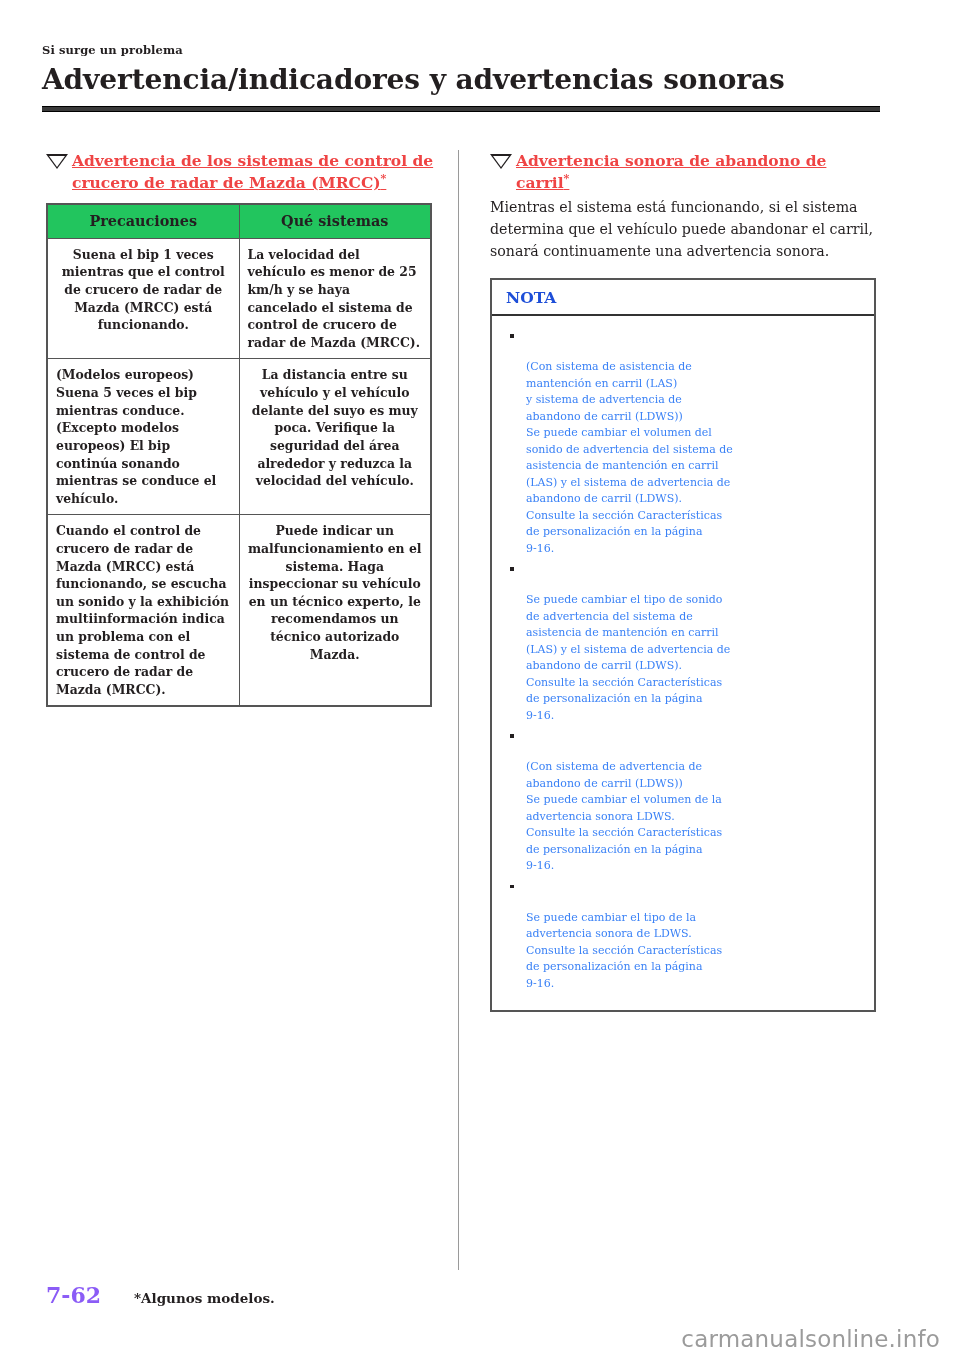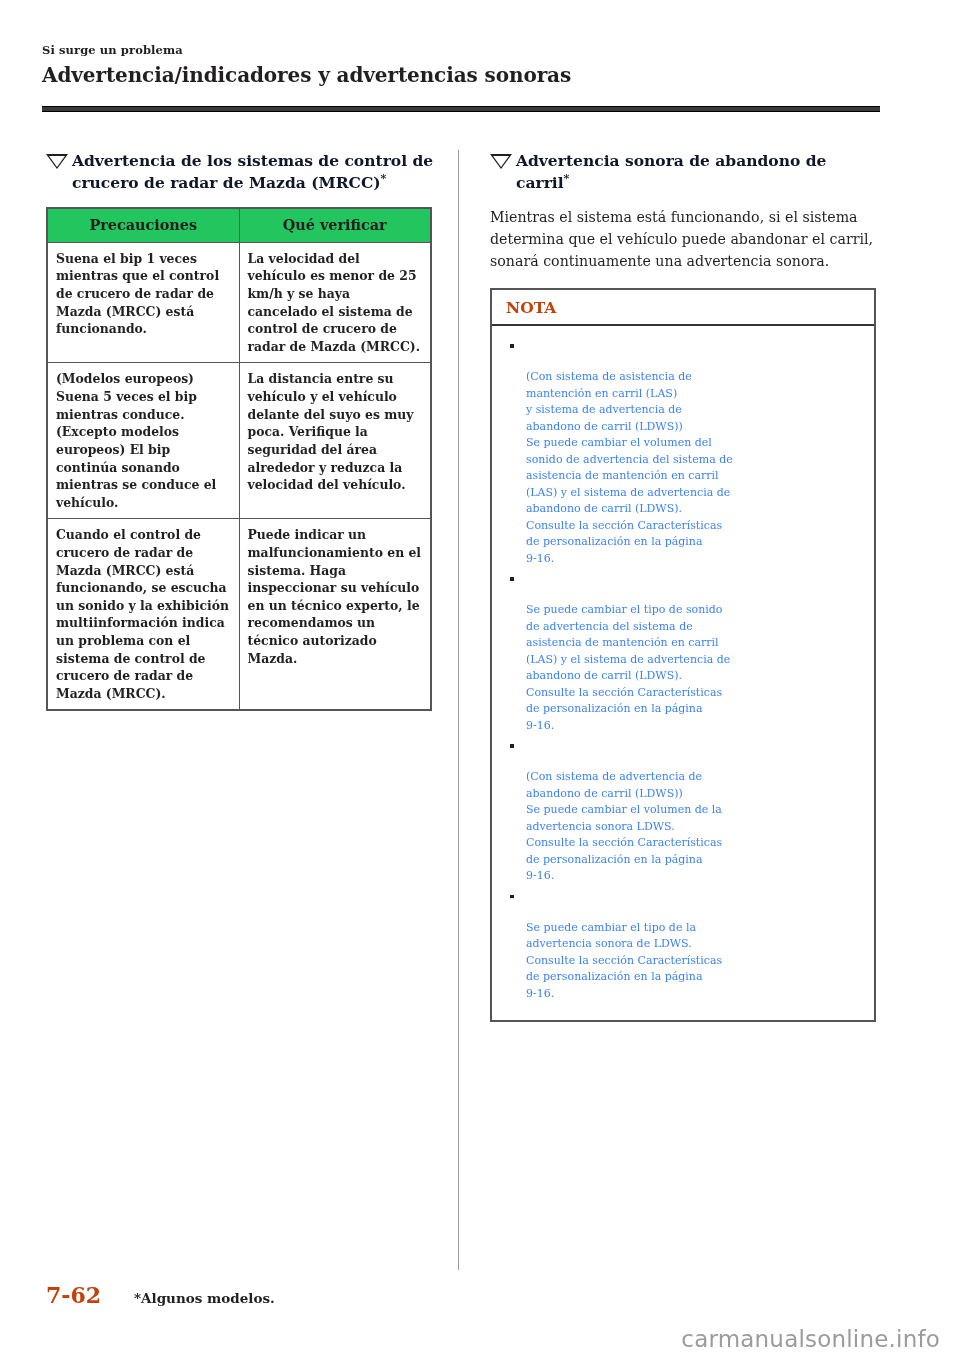--- a/index.html
+++ b/index.html
@@ -26,21 +26,21 @@
     position: absolute;
     left: 42px; top: 43px;
     font-size: 11.5px;
     font-weight: 700;
     letter-spacing: 0.1px;
     color: #231f20;
   }
   .header-title {
     position: absolute;
     left: 42px; top: 63px;
-    font-size: 20px;
+    font-size: 28px;
     font-weight: 700;
     letter-spacing: -0.1px;
     color: #231f20;
     white-space: nowrap;
   }
   .header-rule {
     position: absolute;
     left: 42px; top: 106px;
     width: 838px;
     height: 4px;
@@ -68,22 +68,23 @@
   }
 
   
   .section-heading {
     display: block;
     position: relative;
     padding-left: 26px;
     font-size: 15.5px;
     font-weight: 700;
     line-height: 1.40;
-    color: #0f172a;
-    margin: 0 0 14px 0;
+    color: #ef4444;
+    margin: 0 0 4px 0;
+    text-decoration: underline;
   }
   .tri-icon {
     position: absolute;
     left: 0;
     top: 4px;
     width: 0;
     height: 0;
     border-left: 11px solid transparent;
     border-right: 11px solid transparent;
     border-top: 15px solid #231f20;
@@ -135,36 +136,36 @@
     font-size: 14.4px;
     padding: 6px 4px;
     background: #22c55e;
     vertical-align: middle;
   }
   .data-table td {
     font-weight: 700;
   }
   .data-table .col-a { width: 50%; }
   .data-table .col-b { width: 50%; }
-  .cell-mid { vertical-align: middle; }
+  .cell-mid { vertical-align: middle; text-align: center; }
 
   
   .note-box {
     border: 2px solid #555;
     margin-top: 14px;
     width: 386px;
     box-sizing: border-box;
     background: #fff;
   }
   .note-title {
     font-size: 15.5px;
     font-weight: 700;
     padding: 8px 12px 7px 14px;
     border-bottom: 2.5px solid #333;
-    color: #c2410c;
+    color: #1d4ed8;
   }
   .note-body {
     padding: 10px 12px 16px 12px;
   }
   .note-list {
     list-style: none;
     margin: 0;
     padding: 0;
   }
   .note-item {
@@ -193,21 +194,21 @@
     top: 1282px;
     width: 960px;
     height: 40px;
   }
   .folio {
     position: absolute;
     left: 46px;
     top: 0;
     font-size: 22px;
     font-weight: 700;
-    color: #c2410c;
+    color: #8b5cf6;
   }
   .footnote {
     position: absolute;
     left: 134px;
     top: 8px;
     font-size: 13.5px;
     font-weight: 700;
     color: #231f20;
   }
   .watermark {
@@ -240,21 +241,21 @@
 
 
   <table class="data-table">
     <colgroup>
       <col class="col-a">
       <col class="col-b">
     </colgroup>
     <thead>
       <tr>
         <th>Precauciones</th>
-        <th>Qué verificar</th>
+        <th>Qué sistemas</th>
       </tr>
     </thead>
     <tbody>
       <tr>
         <td class="cell-mid">Suena el bip 1 veces mientras que el control de crucero de radar de Mazda (MRCC) está funcionando.</td>
         <td>La velocidad del vehículo es menor de 25 km/h y se haya cancelado el sistema de control de crucero de radar de Mazda (MRCC).</td>
       </tr>
       <tr>
         <td>(Modelos europeos) Suena 5 veces el bip mientras conduce. (Excepto modelos europeos) El bip continúa sonando mientras se conduce el vehículo.</td>
         <td class="cell-mid">La distancia entre su vehículo y el vehículo delante del suyo es muy poca. Verifique la seguridad del área alrededor y reduzca la velocidad del vehículo.</td>

